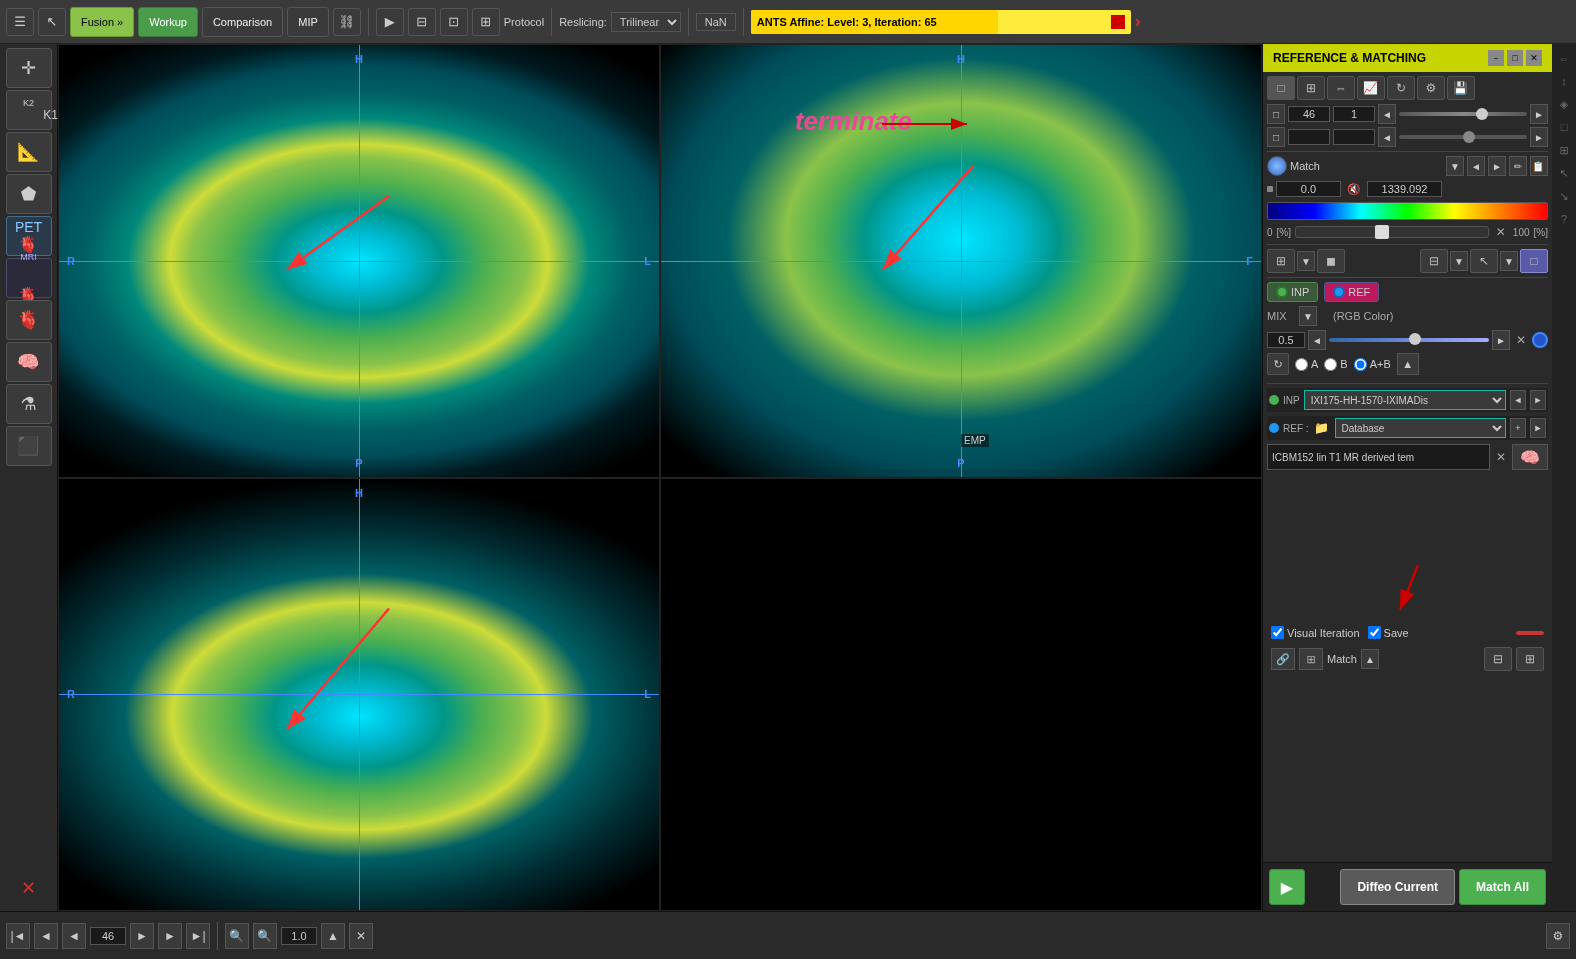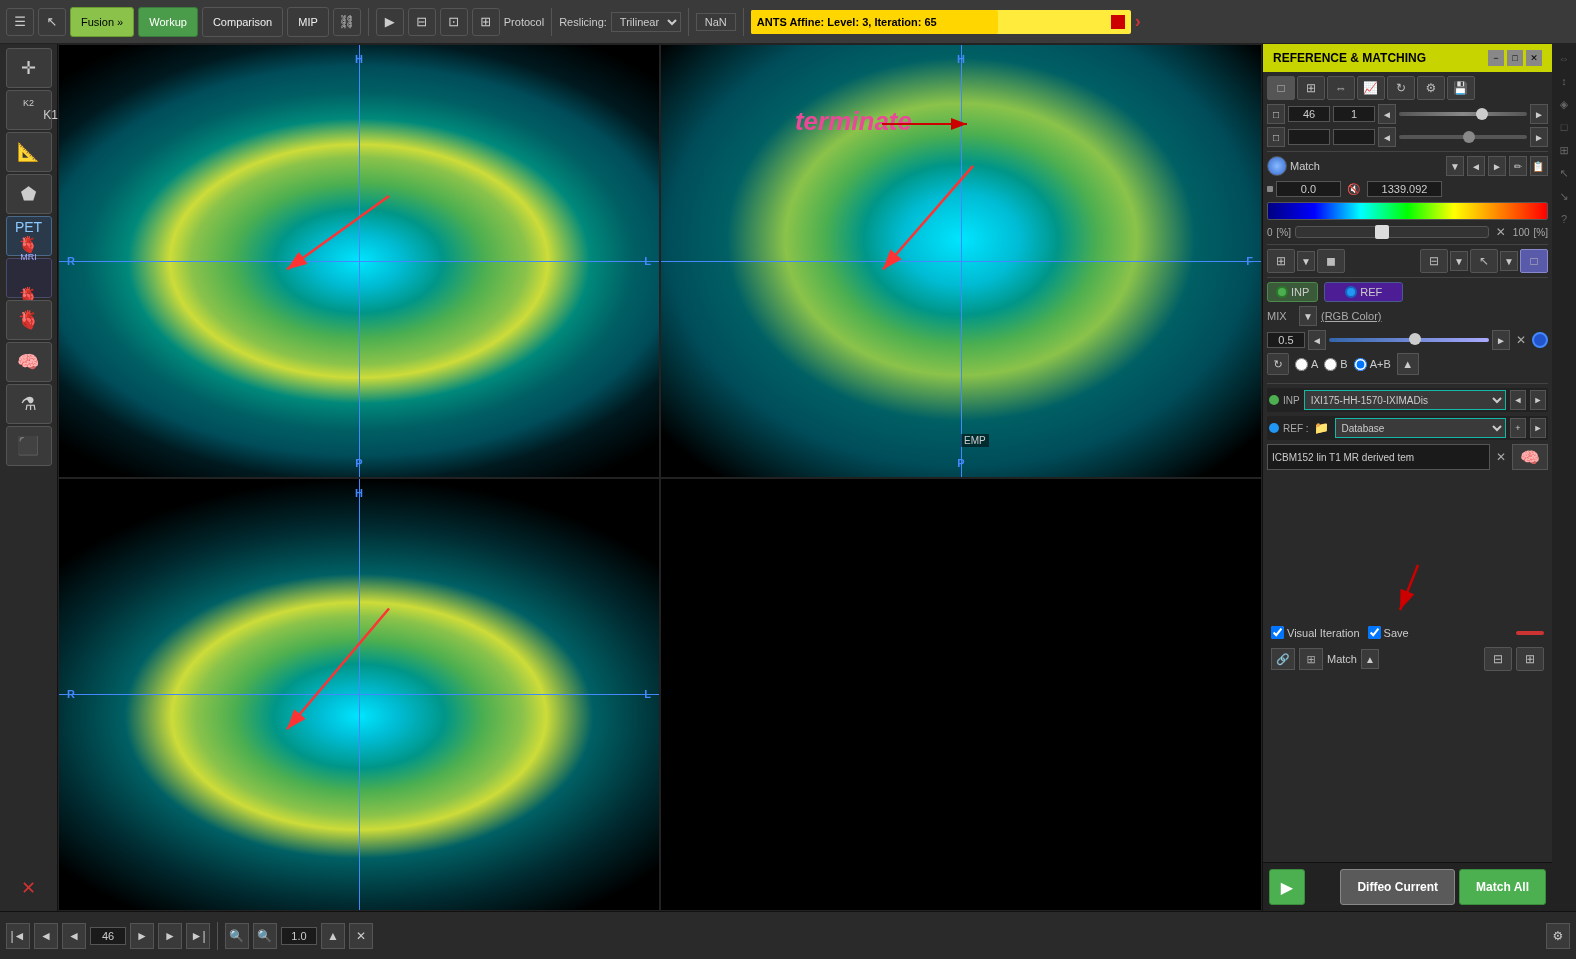--- a/index.html
+++ b/index.html
@@ -899,30 +899,30 @@
         <div class="panel-icon-btn active" style="background:#5a5aaa; border-color:#8888cc;">□</div>
       </div>
 
       <div class="divider-h"></div>
 
       <div class="inp-ref-row">
         <div style="display:flex; align-items:center; gap:3px; background:#3a5a3a; border:1px solid #4a8a4a; padding:3px 8px; border-radius:3px; cursor:pointer;">
           <div class="radio-dot-green"></div>
           <span>INP</span>
         </div>
-        <div style="display:flex; align-items:center; gap:3px; background:#4c1d95; border:1px solid #4a5a8a; padding:3px 20px; border-radius:3px; cursor:pointer;">
+        <div style="display:flex; align-items:center; gap:3px; background:#be185d; border:1px solid #4a5a8a; padding:3px 8px; border-radius:3px; cursor:pointer;">
           <div class="radio-dot-blue"></div>
           <span>REF</span>
         </div>
       </div>
 
       <div class="mix-row">
         <span class="mix-label">MIX</span>
         <div class="small-btn">▼</div>
-        <span style="color:#aaa; font-size:11px; margin-left:0;text-decoration:underline;">(RGB Color)</span>
+        <span style="color:#aaa; font-size:11px; margin-left:12px;">(RGB Color)</span>
       </div>
 
       <div class="slider-row">
         <input class="num-input mix-value" type="text" value="0.5" style="">
         <div class="small-btn">◄</div>
         <div style="flex:1; height:4px; background: linear-gradient(to right, #3366aa, #aaaaff); border-radius:2px; position:relative;">
           <div style="position:absolute; left:50%; top:-5px; width:12px; height:12px; background:#ccc; border-radius:50%; cursor:pointer;"></div>
         </div>
         <div class="small-btn">►</div>
         <div class="x-btn">✕</div>

